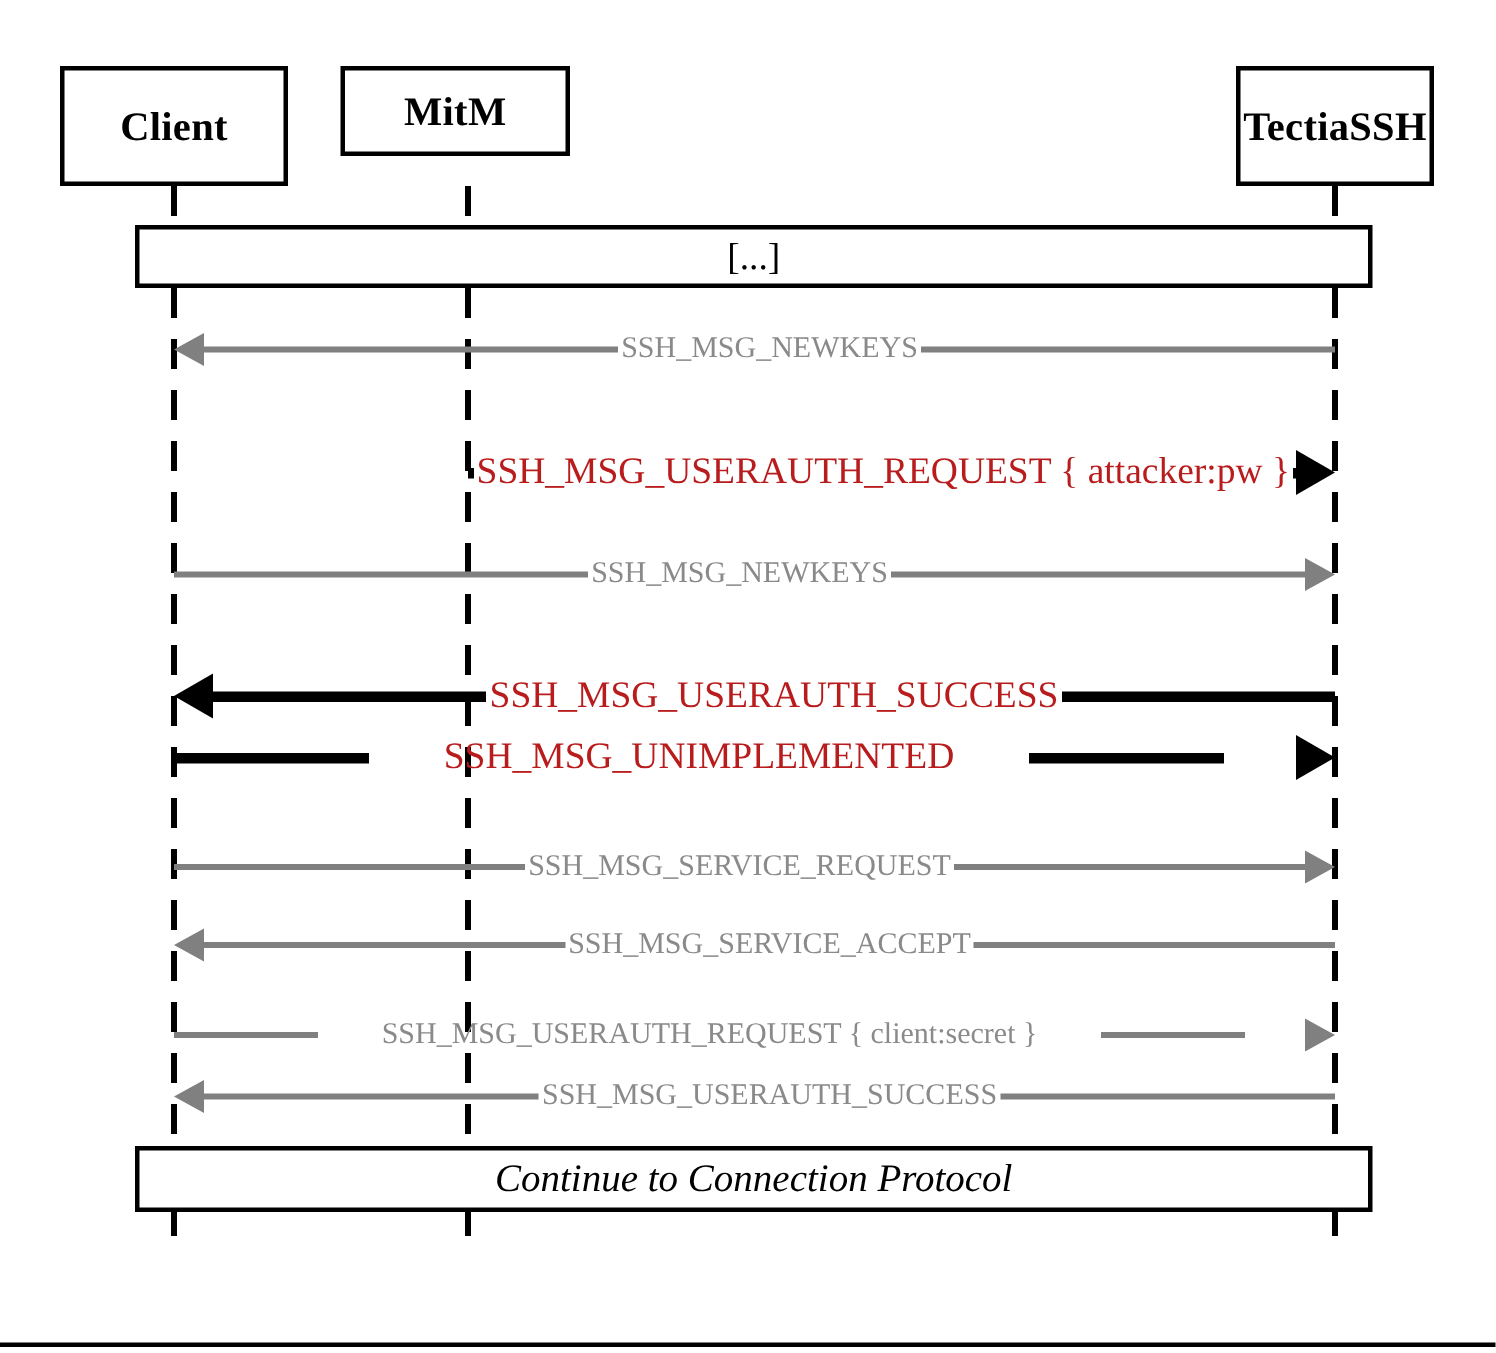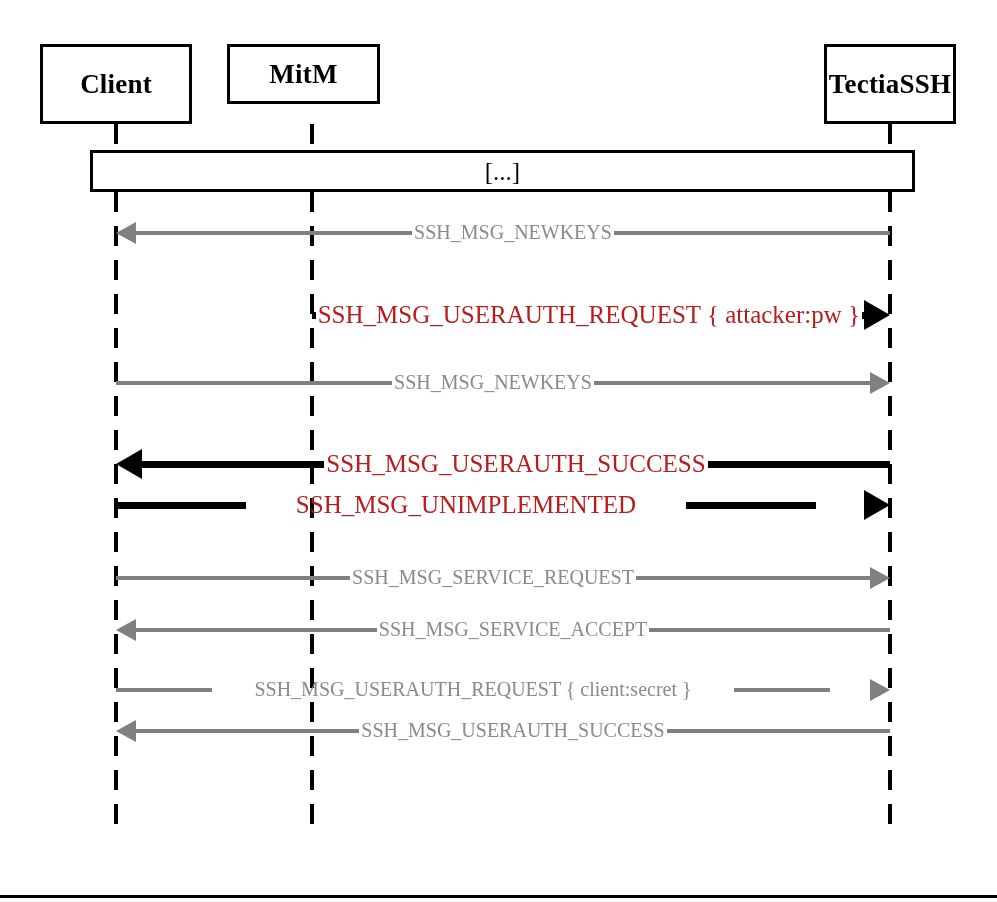--- a/index.html
+++ b/index.html
@@ -225,16 +225,19 @@
     <span class="arrowhead right"></span>
   </div>
 
   <div class="message gray" style="left:116px; top:716px; width:774px; height:30px;">
     <span class="arrowhead left"></span>
     <span class="msg-line"></span>
     <span class="msg-label">SSH_MSG_USERAUTH_SUCCESS</span>
     <span class="msg-line"></span>
   </div>
 
+  <div class="spanbar italic" style="left:90px; top:764px; width:825px; height:44px;">
+    <span class="spanbar-label">Continue to Connection Protocol</span>
+  </div>
 
   <div class="page-rule" style="top:895px;"></div>
 
 </div>
 
 </body></html>

